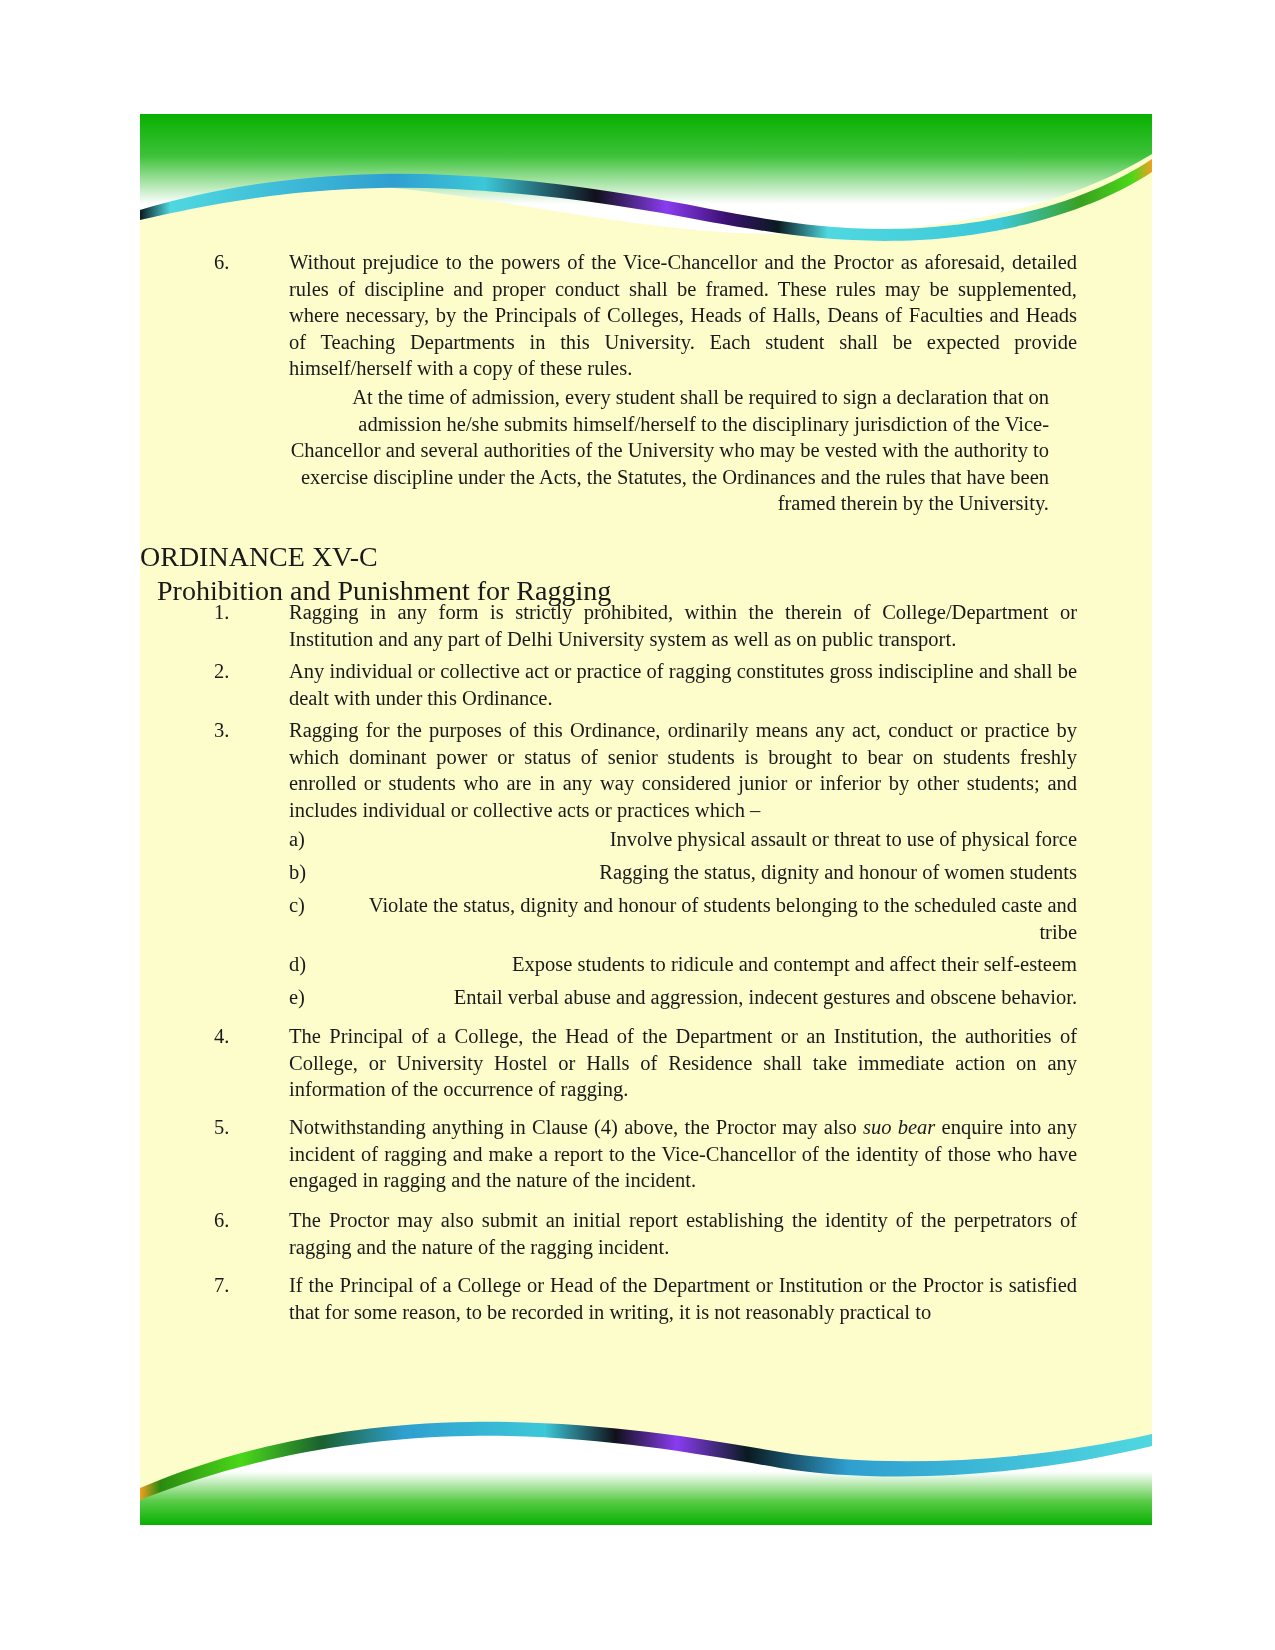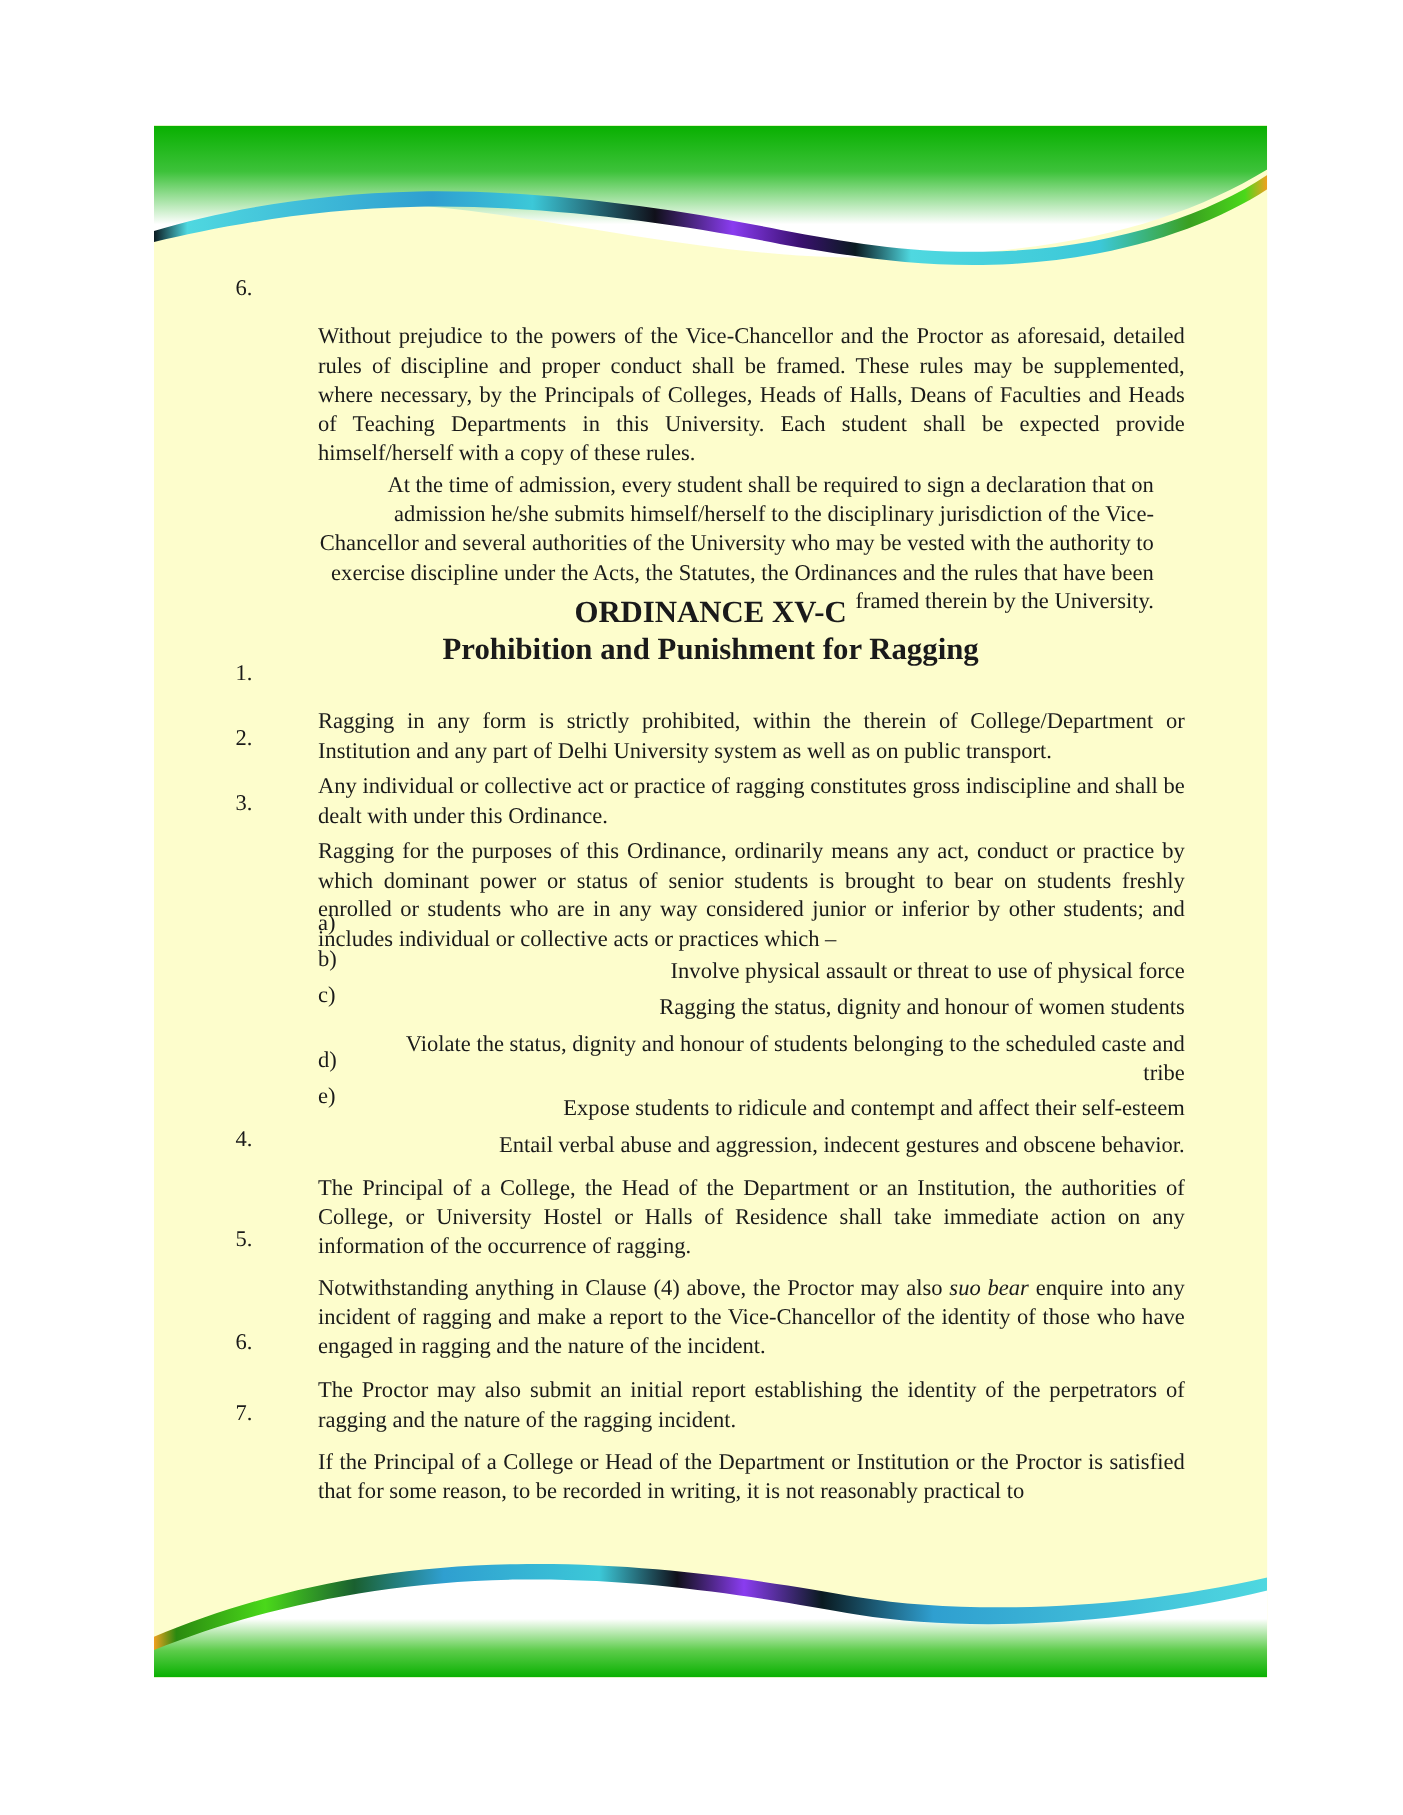--- a/index.html
+++ b/index.html
@@ -11,27 +11,27 @@
     position: absolute; left: 140px; top: 114px; width: 1012px; height: 1411px;
     background: #fdfdcc; overflow: hidden;
   }
   .band { position: absolute; left: 0; width: 1012px; }
   .band svg { display: block; }
   .band-top { top: 0; height: 150px; }
   .band-bottom { bottom: 0; height: 125px; }
   .content { position: absolute; left: 0; top: 0; width: 1012px; }
   .item { position: absolute; left: 0; width: 1012px; font-size: 20.5px; line-height: 26.6px; }
   .num { position: absolute; left: 74px; }
-  .text { position: absolute; left: 149px; width: 788px; text-align: justify; margin-top: 44px; }
+  .text { position: absolute; left: 149px; width: 788px; text-align: justify; }
   .text.nojust { text-align: right; }
   .sub .num { left: 149px; }
   .sub .text { left: 224px; width: 713px; text-align: right; }
-  .heading { position: absolute; left: 0; width: 1012px; text-align: center; font-weight: bold; }
+  .heading { position: absolute; left: 0; width: 1012px; font-weight: normal; }
   .h1 { font-size: 28px; top: 427px; }
-  .h2 { font-size: 28px; top: 461px; }
+  .h2 { font-size: 28px; top: 461px; padding-left: 17px; }
   em { font-style: italic; }
 </style>
 </head>
 <body>
 
 <div class="page">
 
   <div class="band band-top">
     <svg width="1012" height="150" viewBox="0 0 1012 150">
       <defs>

